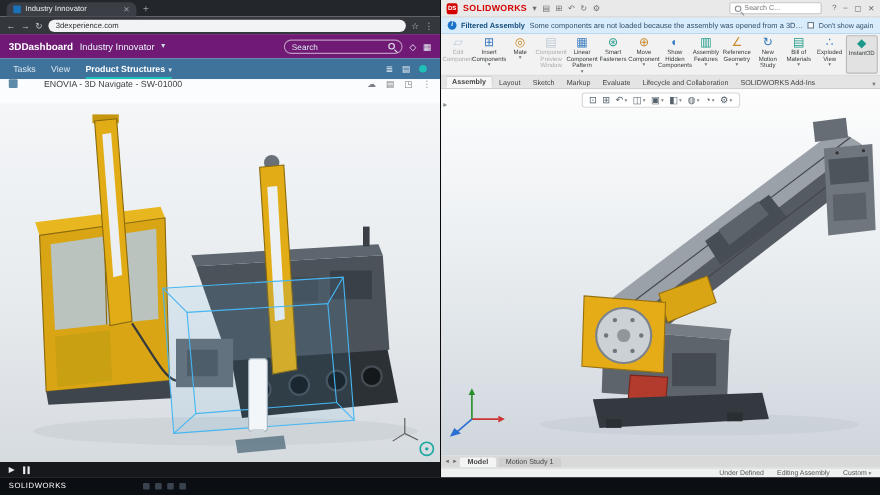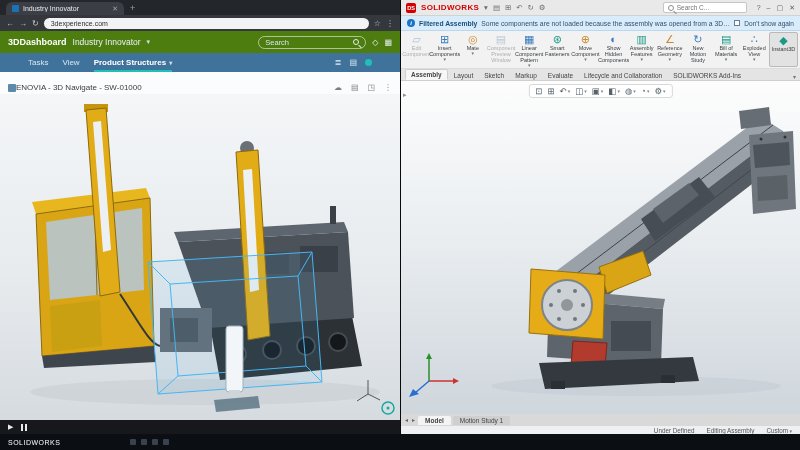--- a/index.html
+++ b/index.html
@@ -16,48 +16,48 @@
   .btab-title{font-size:7px;color:#e8eaed;white-space:nowrap;overflow:hidden;flex:1}
   .btab-close{font-size:7px;color:#9aa0a6}
   .newtab{color:#9aa0a6;font-size:9px;margin-left:6px;line-height:13px}
 
   .addressbar{position:absolute;top:15px;left:0;right:0;height:16px;background:#34373c;
               display:flex;align-items:center;gap:5px;padding:0 6px}
   .nav-ico{color:#c3c7cb;font-size:8px}
   .urlpill{flex:1;height:11px;background:#f1f3f4;border-radius:6px;display:flex;align-items:center;padding:0 7px}
   .url-text{font-size:7px;color:#2d2f31}
 
-  .appbar{position:absolute;top:31px;left:0;right:0;height:22px;background:#4d7c0f;
+  .appbar{position:absolute;top:31px;left:0;right:0;height:22px;background:#701a75;
           display:flex;align-items:center;padding:0 8px;gap:6px}
   .brand{color:#fff;font-weight:bold;font-size:9px;white-space:nowrap}
   .dash-name{color:#eaf2f8;font-size:8.5px;white-space:nowrap}
   .chev{color:#cfe0ec;font-size:7px}
   .searchpill{margin-left:auto;width:108px;height:13px;border:1px solid rgba(255,255,255,.55);
               border-radius:7px;display:flex;align-items:center;padding:0 6px;gap:10px}
   .searchpill input{flex:1;min-width:0;background:transparent;border:0;outline:none;color:#fff;
                     font-size:7.5px;font-family:inherit}
   .searchpill input::placeholder{color:#d7e4ee}
   .mag{width:6px;height:6px;border:1px solid #e6eef4;border-radius:50%;position:relative;flex:0 0 auto}
   .mag::after{content:"";position:absolute;width:4px;height:1px;background:#e6eef4;
               transform:rotate(45deg);left:4px;top:6px}
   .mag.dark{border-color:#8a8f94}
   .mag.dark::after{background:#8a8f94}
   .appbar-ico{color:#e6eef4;font-size:8px}
 
   .subnav{position:absolute;top:53px;left:0;right:0;height:19px;background:#3f739c;
-          display:flex;align-items:center;gap:14px;padding:0 28px}
+          display:flex;align-items:center;gap:14px;padding:0 12px}
   .navitem{color:#d9e6f0;font-size:8px;height:19px;line-height:19px;white-space:nowrap}
   .navitem.active{color:#fff;font-weight:bold;border-bottom:2px solid #1fc0b7}
   .navchev{font-size:6px;margin-left:3px;color:#cfe0ec}
   .subnav-right{margin-left:auto;display:flex;gap:8px;align-items:center}
   .subnav-ico{color:#e2ecf3;font-size:8px}
   .user-dot{width:7px;height:7px;border-radius:50%;background:#1fc0b7}
 
   .content-header{position:absolute;top:72px;left:0;right:0;height:32px;background:#fbfcfd;
-                  border-bottom:1px solid #e3e6e8;display:flex;align-items:center;gap:0;padding:0 8px}
+                  border-bottom:1px solid #e3e6e8;display:flex;align-items:flex-start;gap:24px;padding:0 8px}
   .hdr-cube{width:8px;height:8px;background:#5d8aa8;border-radius:1px;flex:0 0 auto}
   .hdr-title{font-size:8px;color:#3c4043;white-space:nowrap}
   .hdr-right{margin-left:auto;display:flex;gap:9px;align-items:center}
   .hdr-ico{color:#7a7f85;font-size:8px}
 
   .viewport-left{position:absolute;top:94px;left:0;right:0;height:326px;
                  background:linear-gradient(180deg,#f4f6f8 0%,#e7ebee 55%,#d6dbe0 100%);overflow:hidden}
 
   .playerbar{position:absolute;top:420px;left:0;right:0;height:14px;background:#17181b;
              display:flex;align-items:center;gap:8px;padding:0 8px}

